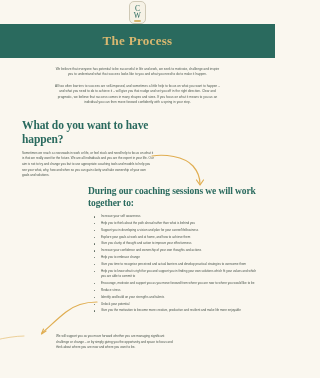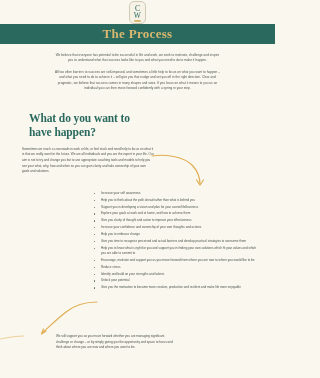--- a/index.html
+++ b/index.html
@@ -50,21 +50,21 @@
     bottom: 1px;
     width: 7px;
     height: 2px;
     background: #d9b870;
     border-radius: 1px;
   }
 
   
   .banner {
     background: #2a6a5e;
-    height: 20px;
+    height: 34px;
     display: flex;
     align-items: center;
     justify-content: center;
   }
   .banner-title {
     font-family: "Liberation Serif", serif;
     font-weight: bold;
     font-size: 13px;
     color: #d9b870;
     letter-spacing: .3px;
@@ -85,21 +85,21 @@
 
   
   .sec-what {
     padding: 8px 0 0 22px;
     max-width: 132px;
   }
   .h-serif {
     font-family: "Liberation Serif", serif;
     font-weight: bold;
     color: #2a6a5e;
-    margin: 7px;
+    margin: 0;
   }
   .sec-what h2 {
     font-size: 11.5px;
     line-height: 1.18;
     letter-spacing: -.1px;
   }
   .sec-what p {
     margin: 4px 0 0 0;
     font-size: 3.1px;
     line-height: 1.85;
@@ -202,20 +202,21 @@
   <h2 class="h-serif">What do you want to have happen?</h2>
   <p>Sometimes we reach a crossroads in work or life, or feel stuck and need help to focus on what it is that we really want for the future. We are all individuals and you are the expert in your life. Our aim is not to try and change you but to use appropriate coaching tools and models to help you see your what, why, how and when so you can gain clarity and take ownership of your own goals and solutions.</p>
 </div>
 
 <svg class="arrow-top" viewBox="0 0 120 42">
   <path d="M2 6 C 14 4, 34 6, 43 16 C 49 23, 50 29, 50 34" fill="none" stroke="#e0ae52" stroke-width="1.2" stroke-linecap="round"></path>
   <path d="M46.5 30 L50 35 L53.5 30" fill="none" stroke="#e0ae52" stroke-width="1.2" stroke-linecap="round" stroke-linejoin="round"></path>
 </svg>
 
 <div class="sec-coach">
+  <h2 class="h-serif">During our coaching sessions we will work together to:</h2>
   <ul>
     <li>Increase your self awareness</li>
     <li>Help you to think about the path ahead rather than what is behind you</li>
     <li>Support you in developing a vision and plan for your career/life/business</li>
     <li>Explore your goals at work and at home, and how to achieve them</li>
     <li>Give you clarity of thought and action to improve your effectiveness</li>
     <li>Increase your confidence and ownership of your own thoughts and actions</li>
     <li>Help you to embrace change</li>
     <li>Give you time to recognise perceived and actual barriers and develop practical strategies to overcome them</li>
     <li>Help you to know what is right for you and support you in finding your own solutions which fit your values and which you are able to commit to</li>

